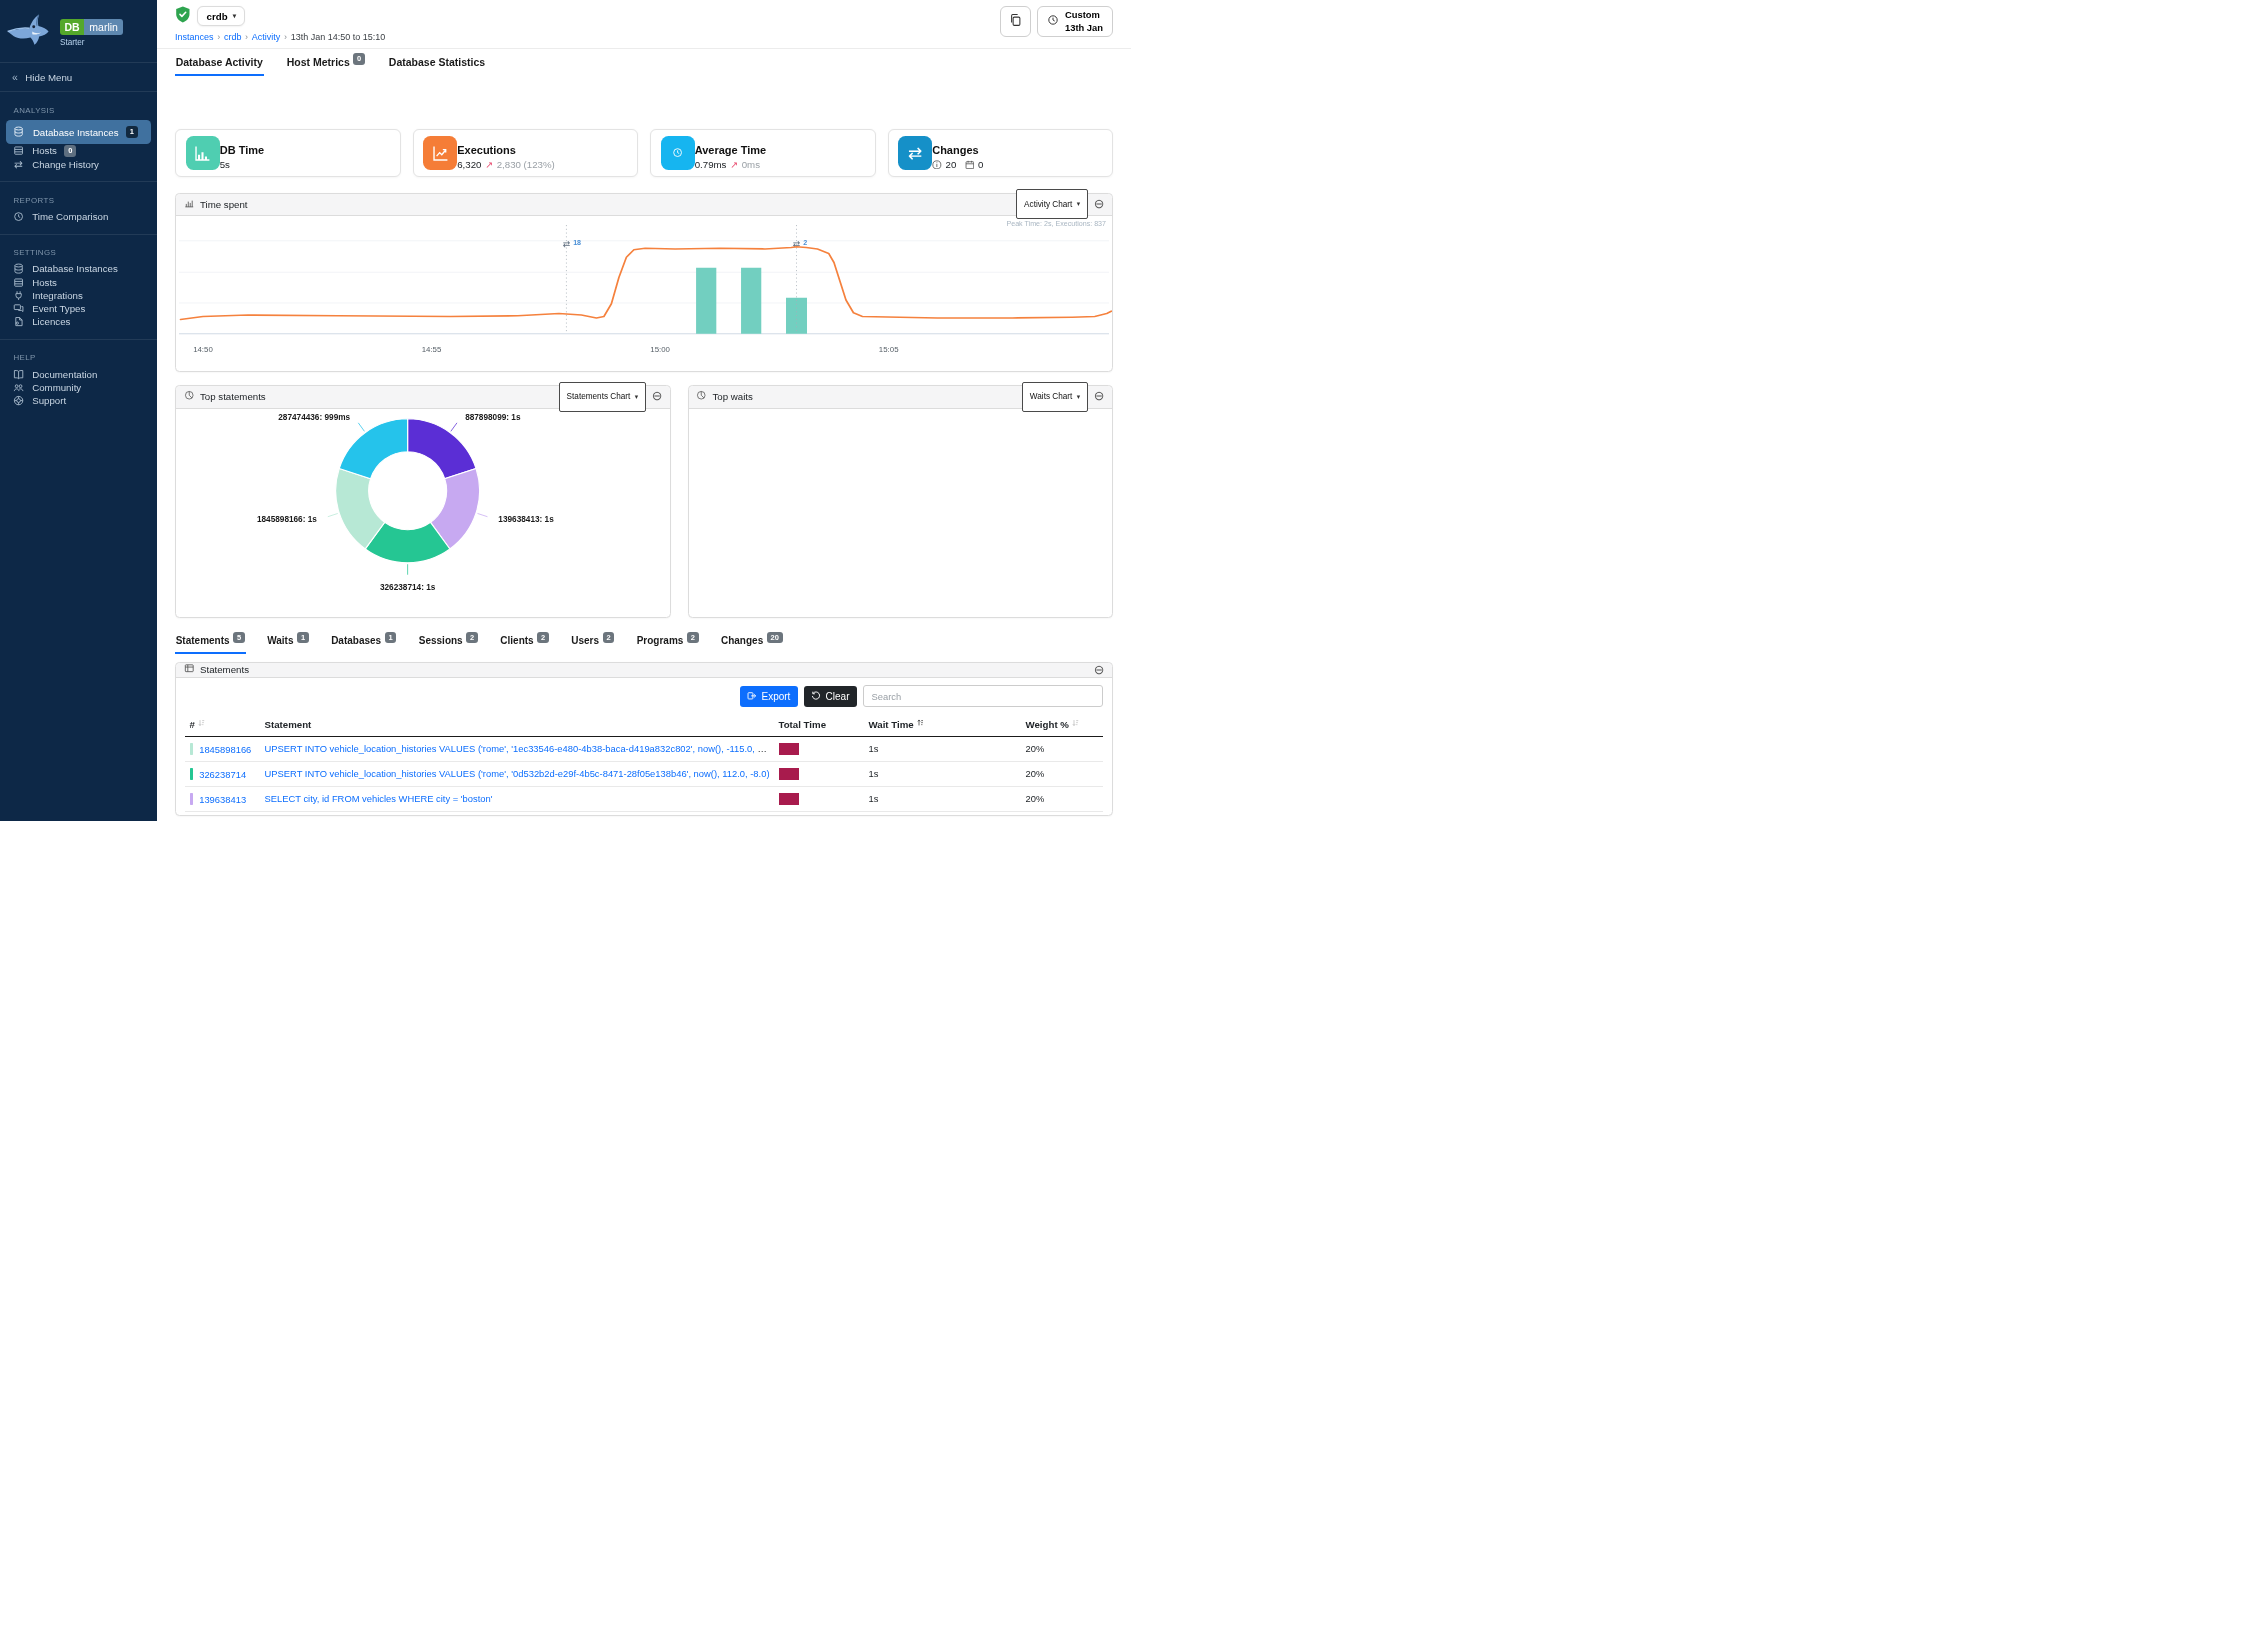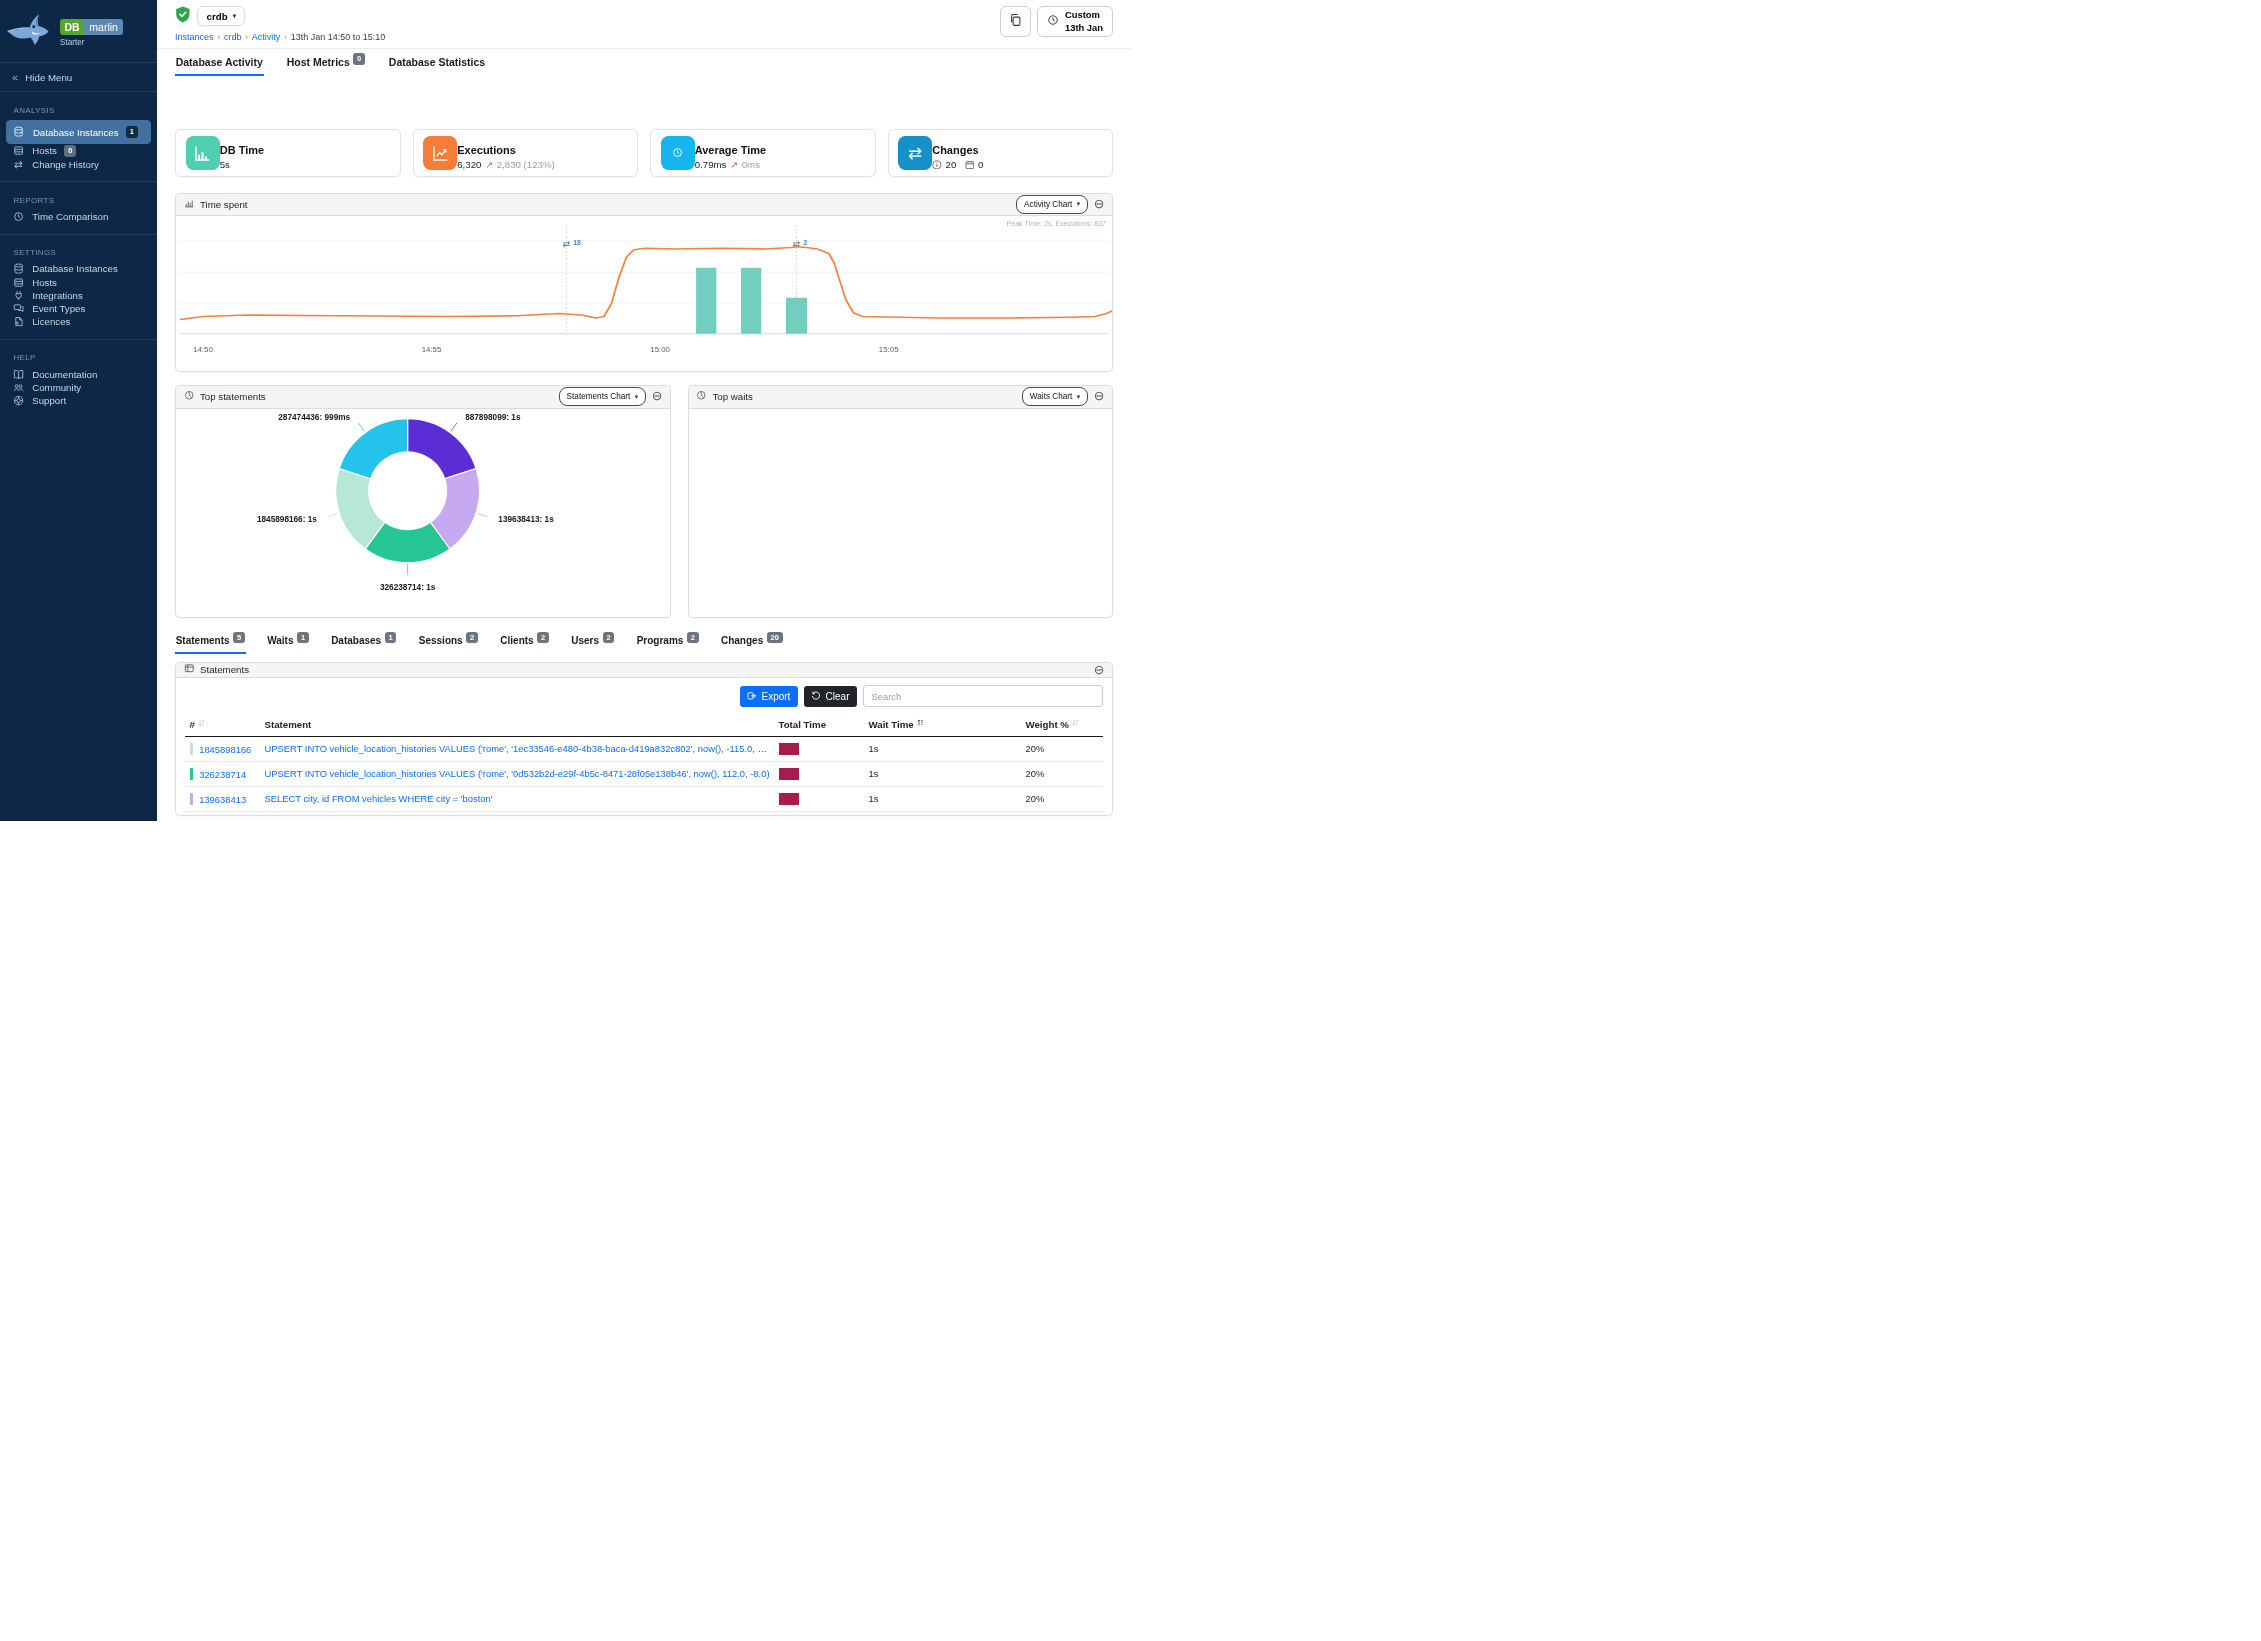--- a/index.html
+++ b/index.html
@@ -65,22 +65,22 @@
   .delta-arrow { color:#e8476b; font-size:9.4px; }
   .delta-sub { color:#9aa0a6; }
   .mini-ic { display:inline-flex; }
 
   .content { flex:1; min-height:0; padding:5px 18px; display:flex; flex-direction:column; }
   .panel { border:0.7px solid #dcdcdc; border-radius:4.5px; background:#fff; box-shadow:0 0.7px 1.5px rgba(0,0,0,.03); }
   .panel-header { height:22.5px; background:#f5f5f6; border-bottom:0.7px solid #dcdcdc; border-radius:4.5px 4.5px 0 0;
     display:flex; align-items:center; padding:0 7.5px; gap:6px; }
   .panel-title { font-size:9.7px; color:#212529; }
   .panel-header .spacer { flex:1; }
-  .chart-select { display:flex; align-items:center; gap:4.5px; border:1px solid #4a4a4a; border-radius:8px;
-    background:#fff; font-size:8.2px; color:#111; padding:1.5px 6.7px; height:19px; cursor:pointer; }
+  .chart-select { display:flex; align-items:center; gap:4.5px; border:1px solid #4a4a4a; border-radius:2px;
+    background:#fff; font-size:8.2px; color:#111; padding:1.5px 6.7px; height:30px; cursor:pointer; }
   .collapse-btn { font-size:12.7px; color:#555; line-height:1; cursor:pointer; background:none; border:none; }
 
   #time-panel { height:179px; margin-bottom:13.5px; }
   .chart-body { position:relative; height:156px; }
   .chart-body svg { position:absolute; inset:0; }
 
   .panels-row { display:flex; gap:16.5px; margin-bottom:15px; }
   #stmt-panel { width:496px; height:233px; flex-shrink:0; }
   #waits-panel { flex:1; height:233px; }
   .donut-body { position:relative; height:210px; }

